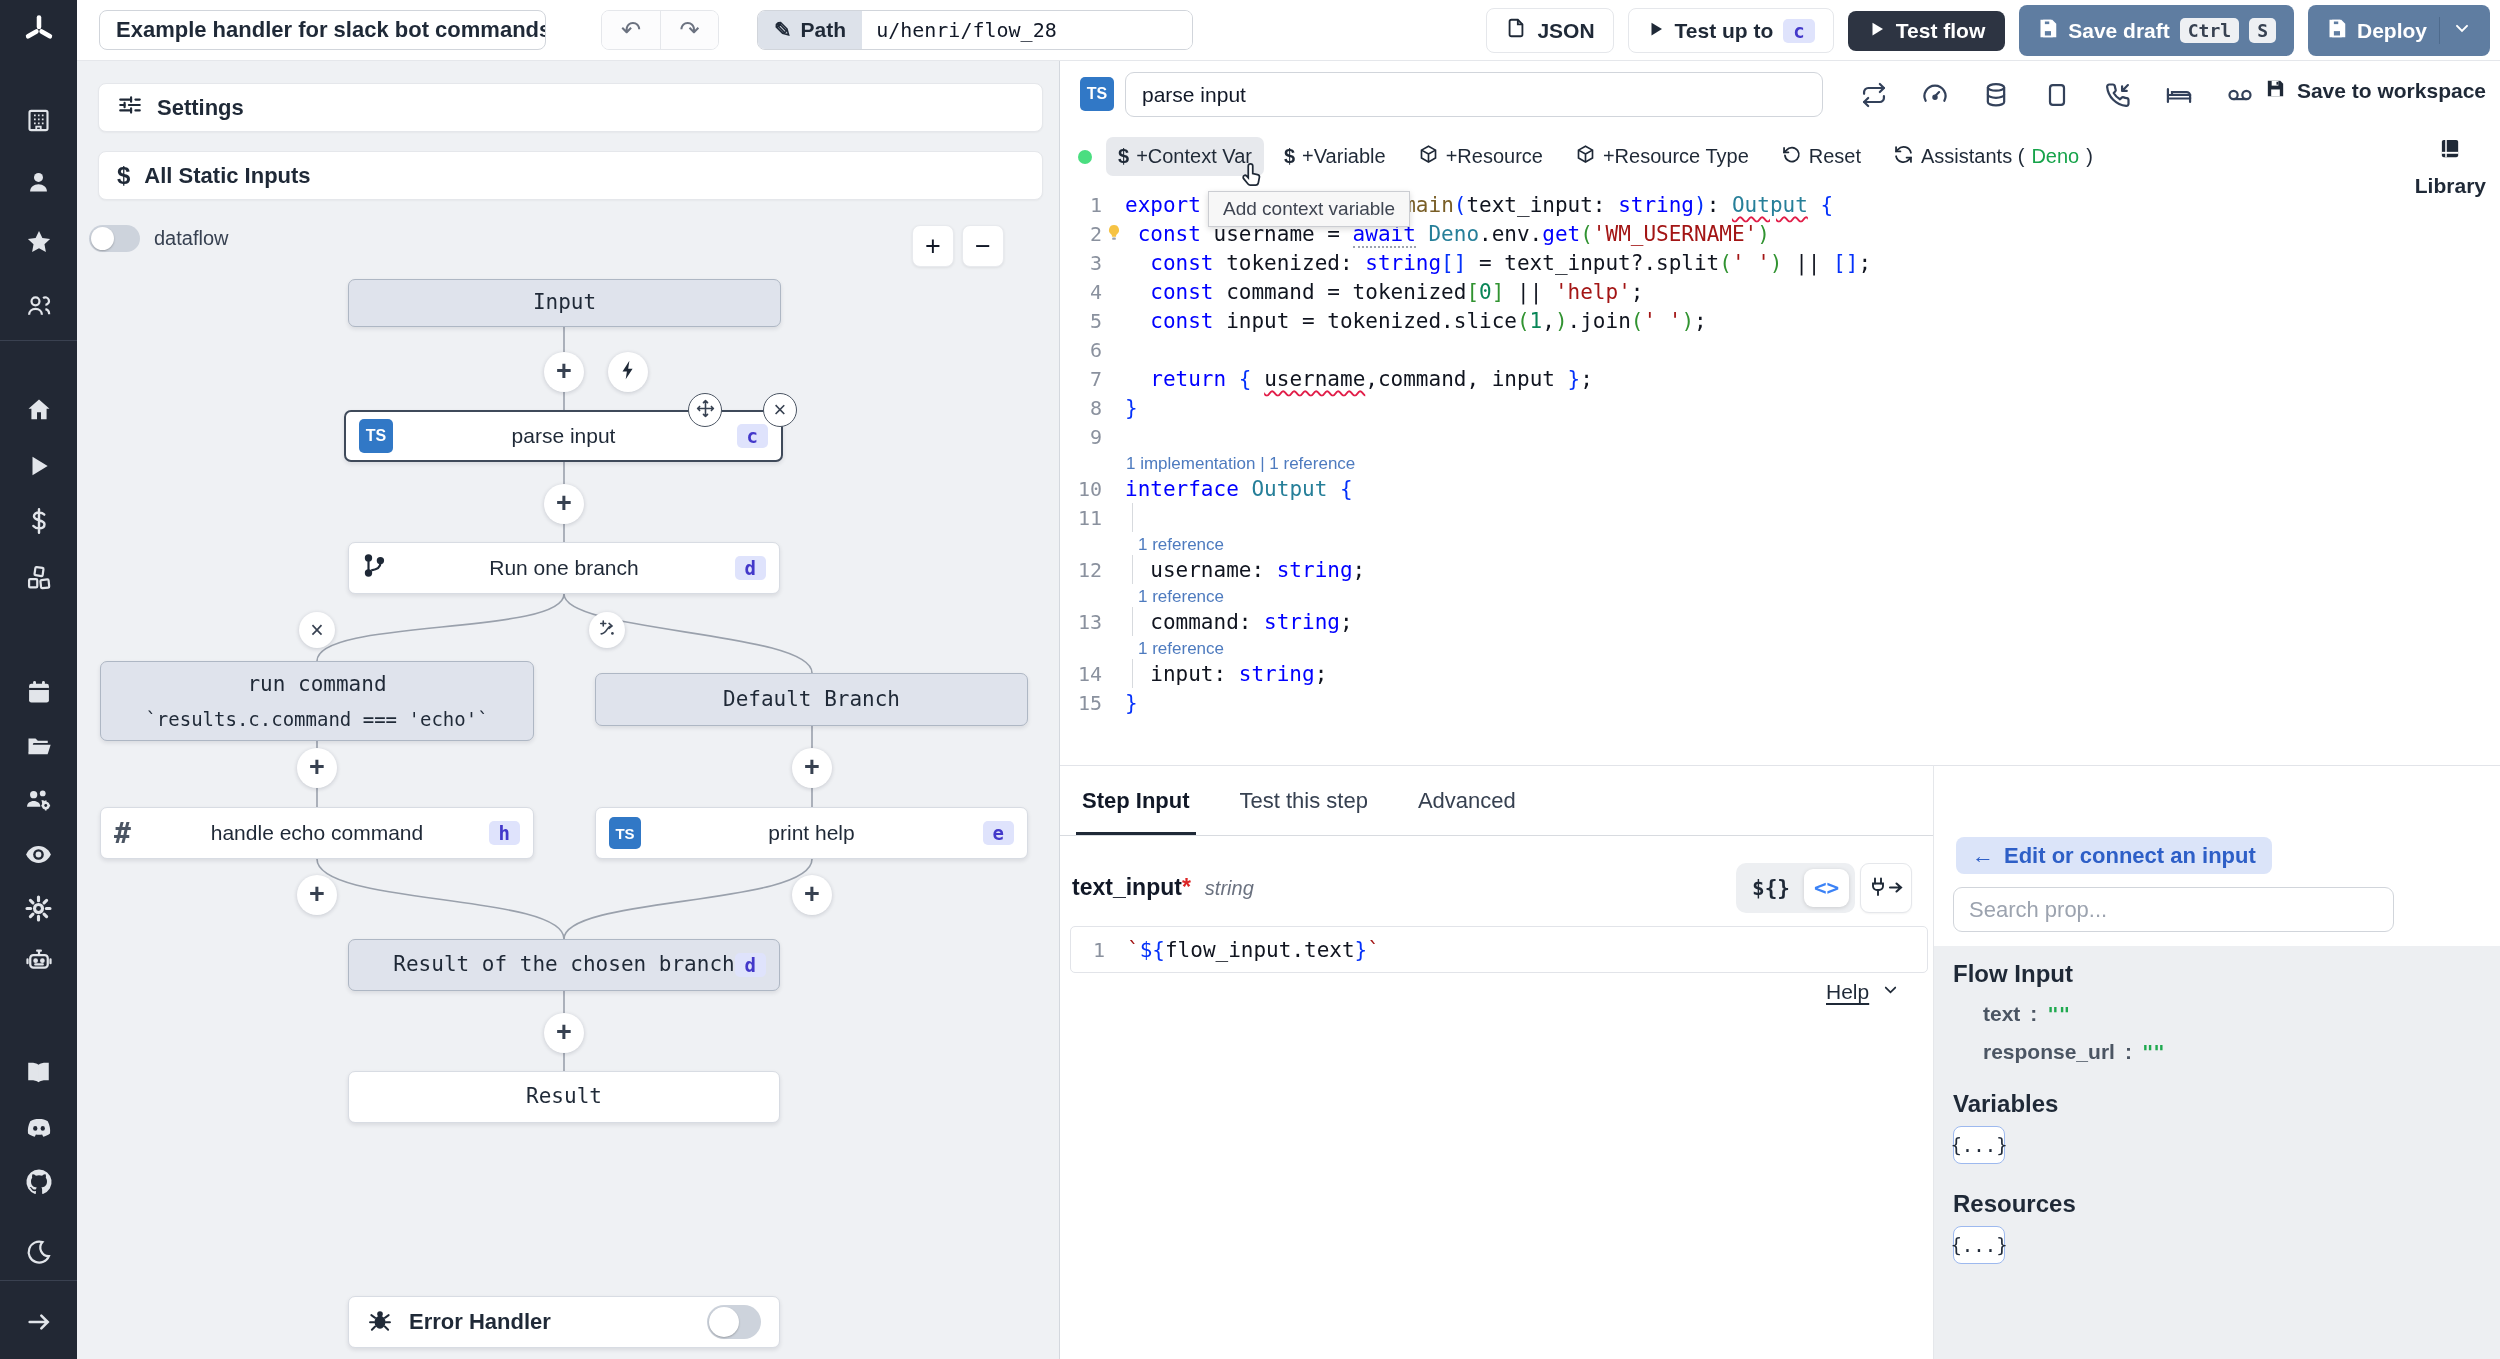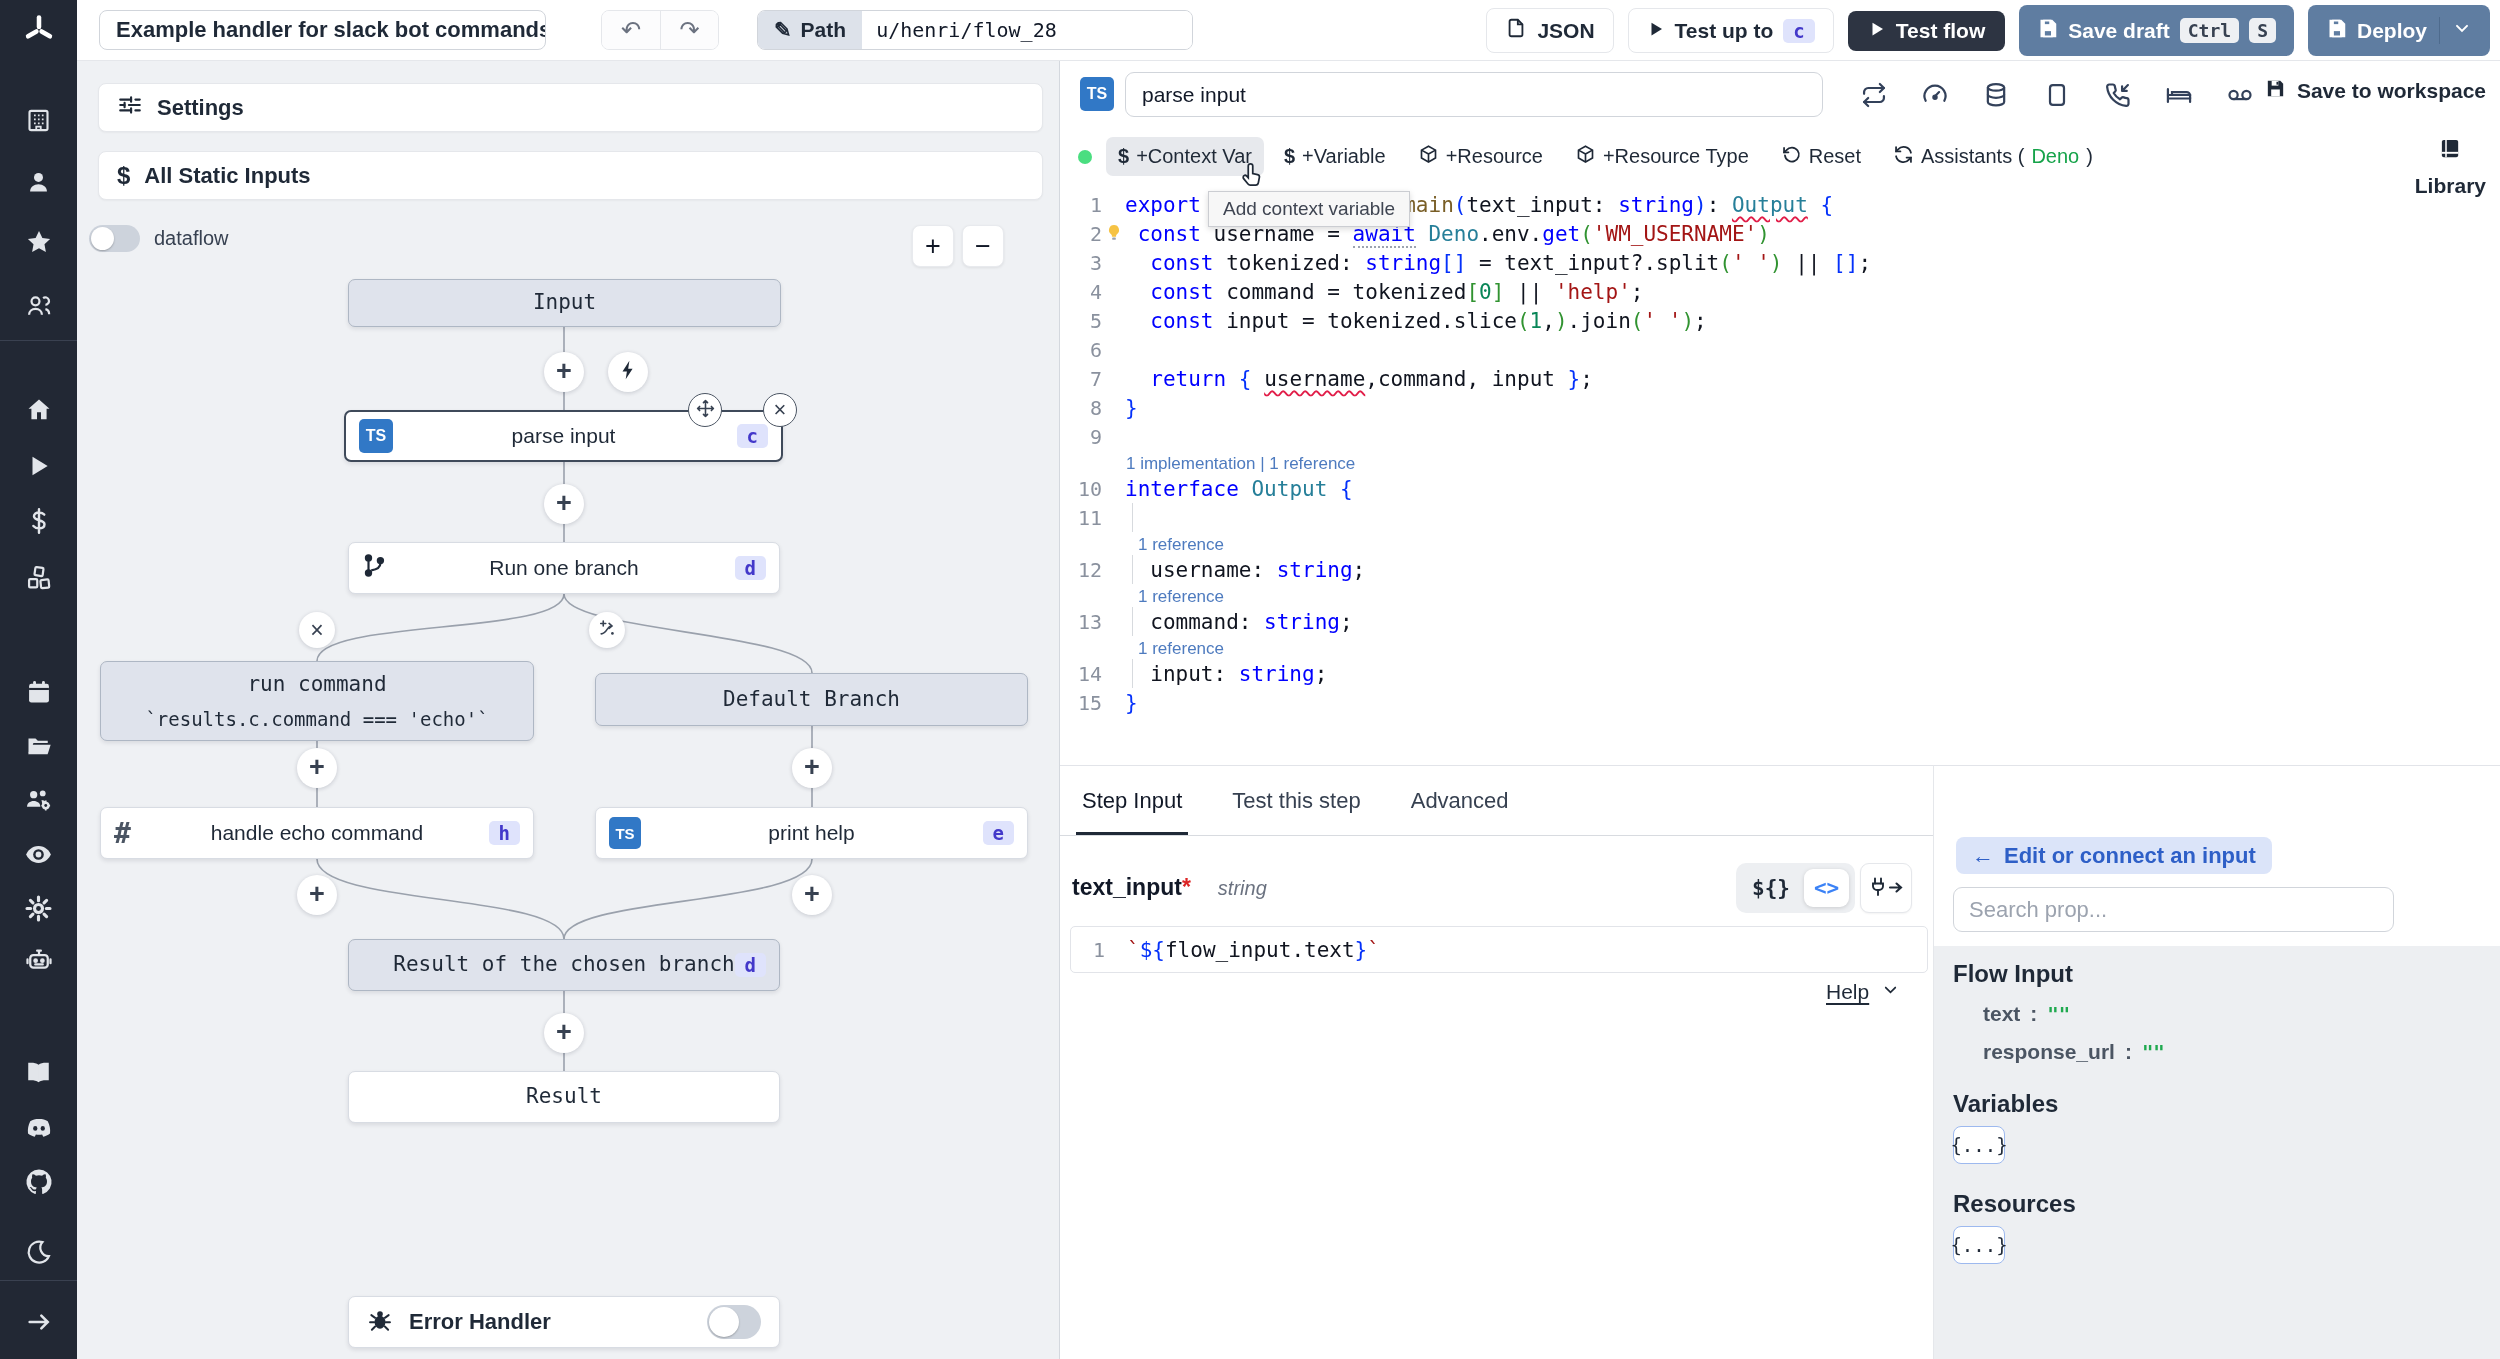--- a/index.html
+++ b/index.html
@@ -81,23 +81,23 @@
   .tk-sq { text-decoration:underline wavy #e11d48 1.5px; text-underline-offset:4px; }
   .tk-dots { border-bottom:2px dotted #9ca3af; }
 
   .tooltip { position:absolute; left:148px; top:130px; background:#f7f7f7; border:1px solid #cbcdd2; box-shadow:0 2px 6px rgba(0,0,0,.15); padding:6px 14px; font-size:19px; color:#3f4552; font-family:"Liberation Sans", sans-serif; z-index:6; white-space:nowrap; }
   .hand-cursor { position:absolute; left:178px; top:100px; z-index:7; }
 
   
   .step-panel { position:absolute; left:1060px; top:765px; width:873px; height:594px; background:#fff; border-top:1px solid #e2e4e9; }
   .tabs { position:absolute; left:0; top:0; width:873px; height:70px; border-bottom:1px solid #d8dbe0; display:flex; align-items:stretch; padding-left:22px; gap:50px; }
   .tab { display:flex; align-items:center; font-size:22px; color:#374151; cursor:pointer; position:relative; }
-  .tab.active { font-weight:400; color:#111827; }
+  .tab.active { font-weight:700; color:#111827; }
   .tab.active::after { content:""; position:absolute; left:-6px; right:-6px; bottom:0; border-bottom:3.5px solid #1f2937; }
-  .prop-row { position:absolute; left:12px; top:108px; display:flex; align-items:baseline; gap:27px; }
+  .prop-row { position:absolute; left:12px; top:108px; display:flex; align-items:baseline; gap:14px; }
   .prop-name { font-size:23px; font-weight:700; color:#111827; }
   .req-star { color:#dc2626; font-size:23px; font-weight:700; }
   .prop-type { font-size:20px; font-style:italic; color:#6b7280; }
   .seg-group { position:absolute; left:676px; top:97px; height:50px; background:#edeff2; border-radius:10px; display:flex; align-items:center; padding:0 6px; gap:4px; }
   .seg { font-family:"DejaVu Sans Mono", monospace; font-size:21px; font-weight:700; color:#1f2937; padding:4px 10px; border-radius:9px; cursor:pointer; }
   .seg.on { background:#fff; color:#3b82f6; box-shadow:0 1px 4px rgba(0,0,0,.15); padding:7px 10px; }
   .plug-btn { position:absolute; left:800px; top:97px; width:52px; height:50px; background:#fff; border:1px solid #e5e7eb; border-radius:9px; display:flex; align-items:center; justify-content:center; cursor:pointer; box-shadow:0 1px 2px rgba(0,0,0,.05); }
   .expr-box { position:absolute; left:10px; top:160px; width:858px; height:47px; border:1px solid #e2e4e9; border-radius:5px; background:#fff; display:flex; align-items:center; font-family:"DejaVu Sans Mono", monospace; font-size:21px; }
   .expr-box .gutter { width:34px; text-align:right; color:#8a919e; font-size:20px; flex:none; }
   .expr-box .expr-code { padding-left:22px; white-space:pre; }

